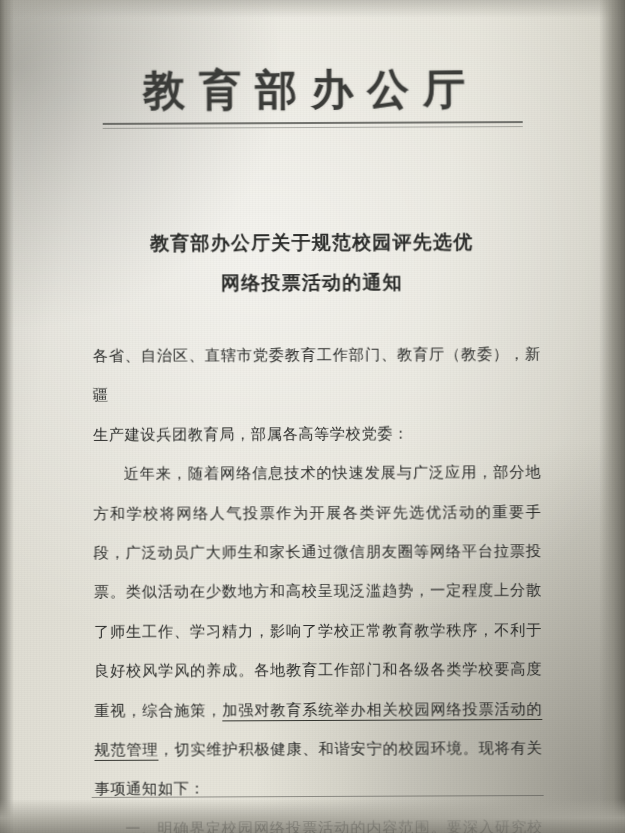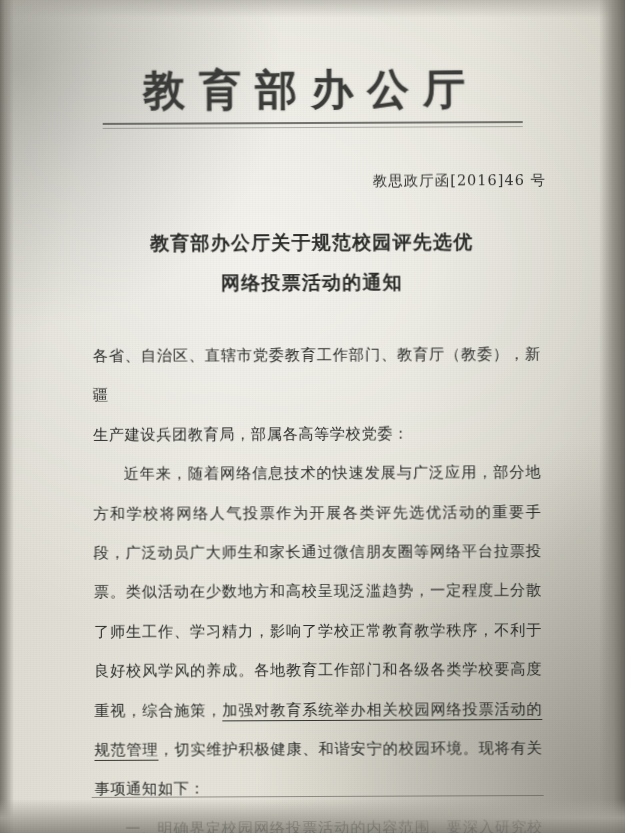--- a/index.html
+++ b/index.html
@@ -157,21 +157,20 @@
 <body>
 
 <div id="photo">
 
   <div id="doc">
 
     <div class="masthead">教育部办公厅</div>
     <div class="masthead-rule"></div>
     <div class="masthead-rule thin"></div>
 
-    <div class="docnum">教思政厅函[2016]46 号</div>
 
     <div class="title">
       <div>教育部办公厅关于规范校园评先选优</div>
       <div>网络投票活动的通知</div>
     </div>
 
     <div class="body">
       <p>各省、自治区、直辖市党委教育工作部门、教育厅（教委），新疆</p>
       <p>生产建设兵团教育局，部属各高等学校党委：</p>
       <p class="indent2"><span>近年来，随着网络信息技术的快速发展与广泛应用，部分地方和学校将网络人气投票作为开展各类评先选优活动的重要手段，广泛动员广大师生和家长通过微信朋友圈等网络平台拉票投票。类似活动在少数地方和高校呈现泛滥趋势，一定程度上分散了师生工作、学习精力，影响了学校正常教育教学秩序，不利于良好校风学风的养成。各地教育工作部门和各级各类学校要高度重视，综合施策，</span><span class="underline">加强对教育系统举办相关校园网络投票活动的规范管理</span><span>，切实维护积极健康、和谐安宁的校园环境。现将有关事项通知如下：</span></p>

